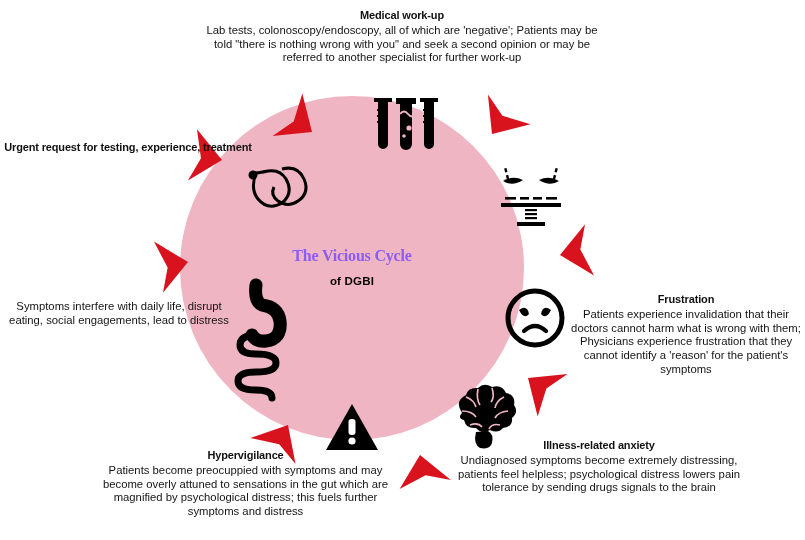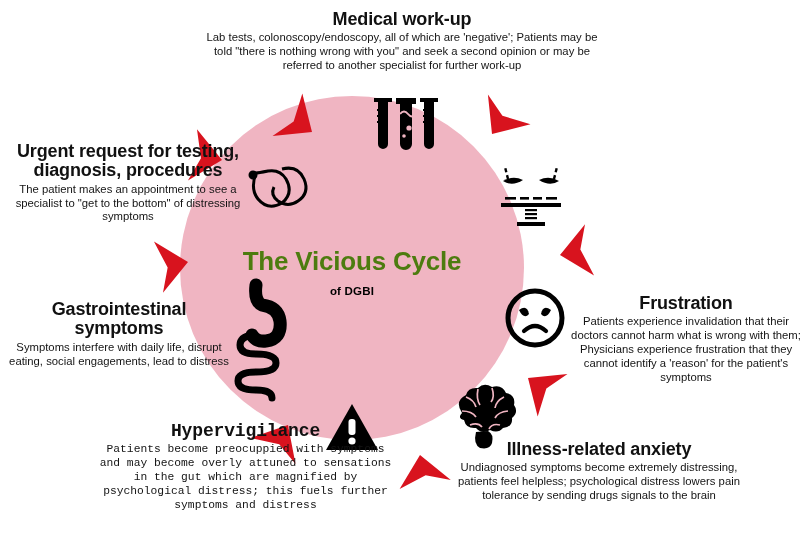--- a/index.html
+++ b/index.html
@@ -21,59 +21,60 @@
     top: 0;
     width: 805px;
     height: 540px;
   }
   .node-block {
     position: absolute;
     text-align: center;
   }
   .node-title {
     font-weight: bold;
-    font-size: 18px;
+    font-size: 11px;
     line-height: 1.08;
     color: #111111;
     letter-spacing: -0.15px;
     margin: 0 0 2px 0;
   }
   .node-body {
     font-size: 11.3px;
     line-height: 1.22;
     color: #141414;
     margin: 0;
   }
   .center-label {
     position: absolute;
     text-align: center;
     width: 260px;
     left: 222px;
     top: 248px;
   }
   .center-title {
     font-weight: bold;
-    font-size: 26px;
+    font-size: 16px;
     letter-spacing: -0.2px;
-    color: #4d7c0f;
+    color: #8b5cf6;
     line-height: 1.05;
+    font-family: Liberation Serif, serif;
   }
   .center-sub {
     font-weight: bold;
     font-size: 11.5px;
     letter-spacing: 0.2px;
     color: #000000;
     margin-top: 10px;
   }
   
   #node-medical   { left: 196px; top: 10px;  width: 412px; }
   #node-referrals { left: 530px; top: 136px; width: 272px; }
   #node-frustration { left: 567px; top: 294px; width: 238px; }
   #node-anxiety   { left: 455px; top: 440px; width: 288px; }
-  #node-hyper     { left: 98px;  top: 422px; width: 295px; font-family: Liberation Mono, monospace; }
+  #node-hyper     { left: 98px;  top: 450px; width: 295px; }
   #node-gi        { left: 6px;   top: 300px; width: 226px; }
   #node-urgent    { left: 2px;   top: 142px; width: 252px; }
 </style>
 </head>
 <body>
 
 <div id="infographic">
 
   <svg id="cycle-svg" viewBox="0 0 805 540">
 
@@ -196,22 +197,20 @@
     <p class="node-title">Illness-related anxiety</p>
     <p class="node-body">Undiagnosed symptoms become extremely distressing, patients feel helpless; psychological distress lowers pain tolerance by sending drugs signals to the brain</p>
   </div>
 
   <div class="node-block" id="node-hyper">
     <p class="node-title">Hypervigilance</p>
     <p class="node-body">Patients become preocuppied with symptoms and may become overly attuned to sensations in the gut which are magnified by psychological distress; this fuels further symptoms and distress</p>
   </div>
 
   <div class="node-block" id="node-gi">
-    <p class="node-title">Gastrointestinal symptoms</p>
     <p class="node-body">Symptoms interfere with daily life, disrupt eating, social engagements, lead to distress</p>
   </div>
 
   <div class="node-block" id="node-urgent">
-    <p class="node-title">Urgent request for testing, diagnosis, procedures</p>
-    <p class="node-body">The patient makes an appointment to see a specialist to "get to the bottom" of distressing symptoms</p>
+    <p class="node-title">Urgent request for testing, experience, treatment</p>
   </div>
 
 </div>
 
 </body></html>

